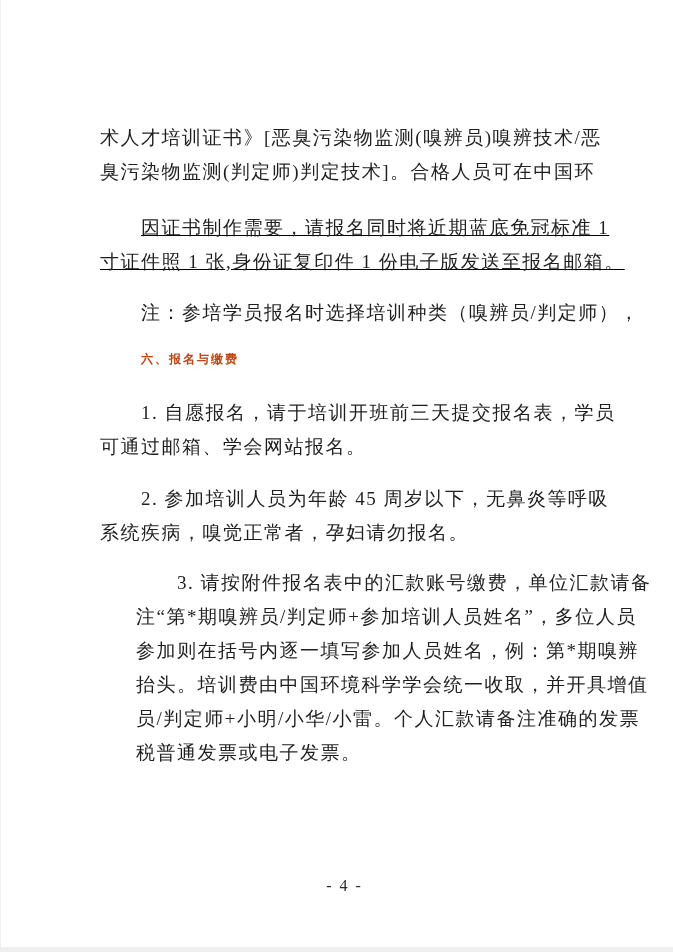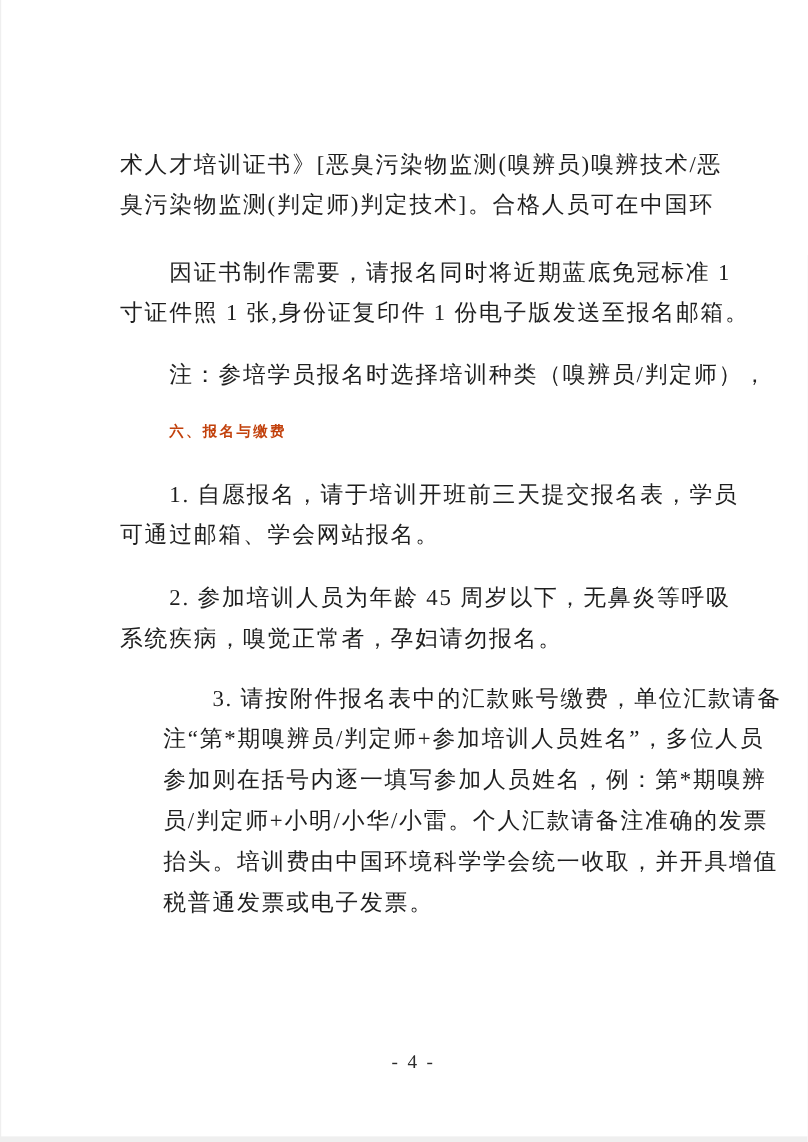--- a/index.html
+++ b/index.html
@@ -31,21 +31,21 @@
     line-height: 34px;
     letter-spacing: 1.5px;
     color: #1f1f1f;
     white-space: nowrap;
     text-align: left;
   }
   .indent {
     padding-left: 41px;
   }
   .para { margin: 0; }
-  .para-p2 { margin-top: 22px; }
+  .para-p2 { margin-top: 22px; text-decoration: underline; }
   .para-p3 { margin-top: 17px; }
   .heading {
     margin: 12px 0 0 0;
     font-size: 12px;
     font-weight: bold;
     line-height: 34px;
     letter-spacing: 2px;
     color: #c2410c;
     white-space: nowrap;
   }
@@ -93,21 +93,21 @@
 
     <div class="para para-p5">
       <div class="line indent">2. 参加培训人员为年龄 45 周岁以下，无鼻炎等呼吸</div>
       <div class="line">系统疾病，嗅觉正常者，孕妇请勿报名。</div>
     </div>
 
     <div class="para para-p6">
       <div class="line indent">3. 请按附件报名表中的汇款账号缴费，单位汇款请备</div>
       <div class="line">注“第*期嗅辨员/判定师+参加培训人员姓名”，多位人员</div>
       <div class="line">参加则在括号内逐一填写参加人员姓名，例：第*期嗅辨</div>
+      <div class="line">抬头。培训费由中国环境科学学会统一收取，并开具增值</div>
       <div class="line">员/判定师+小明/小华/小雷。个人汇款请备注准确的发票</div>
-      <div class="line">抬头。培训费由中国环境科学学会统一收取，并开具增值</div>
       <div class="line">税普通发票或电子发票。</div>
     </div>
 
   </div>
 
   <div class="footer">- 4 -</div>
 </div>
 
 </body></html>

